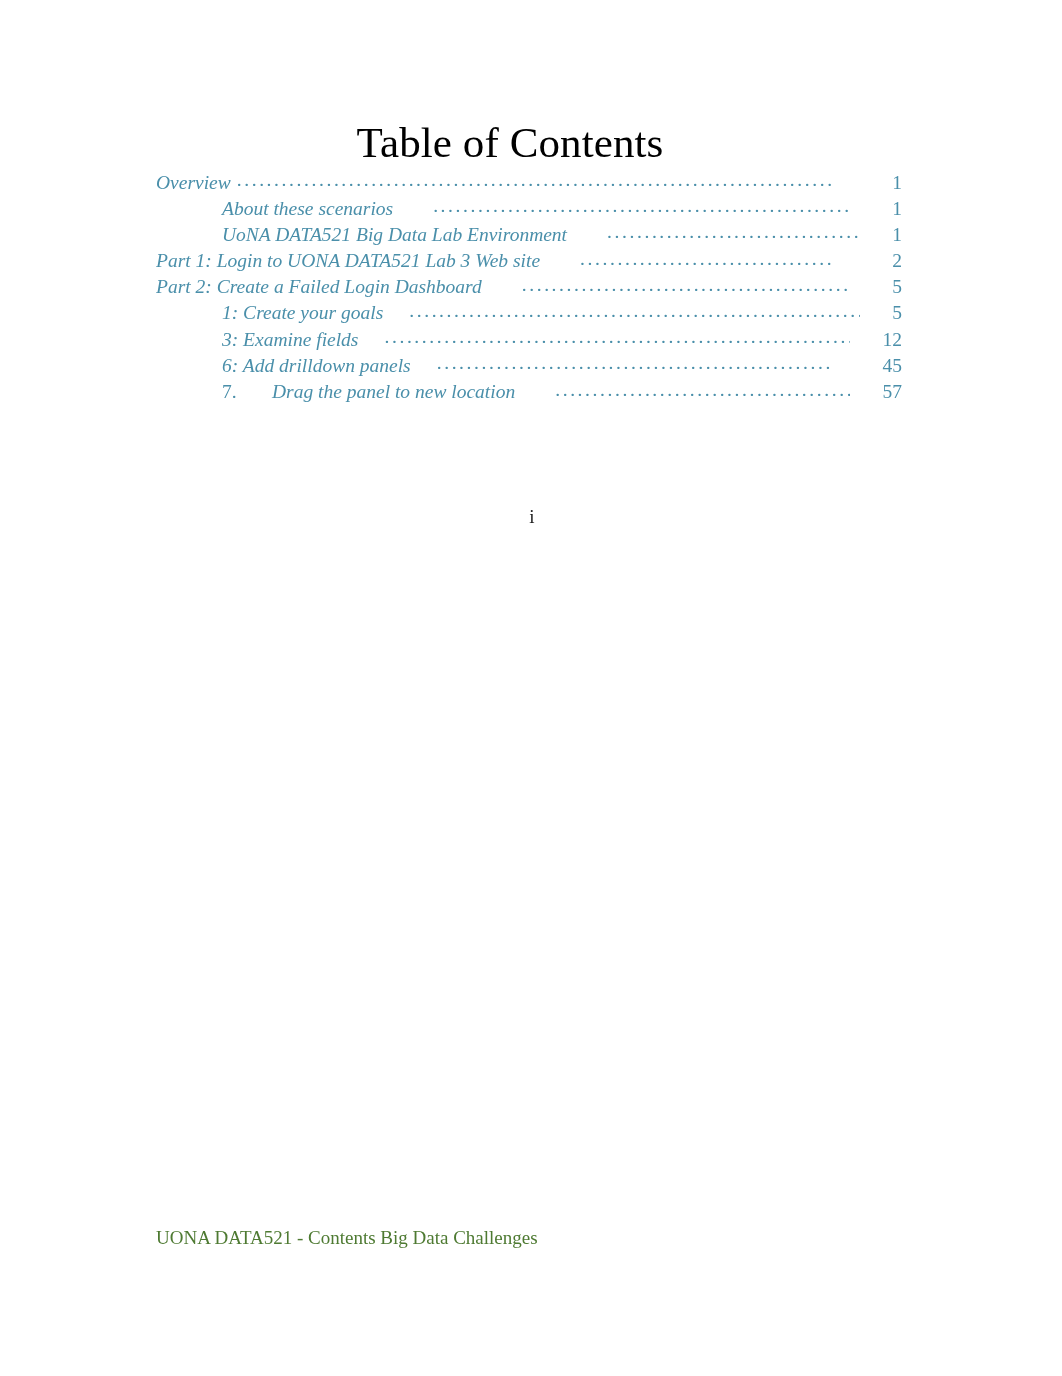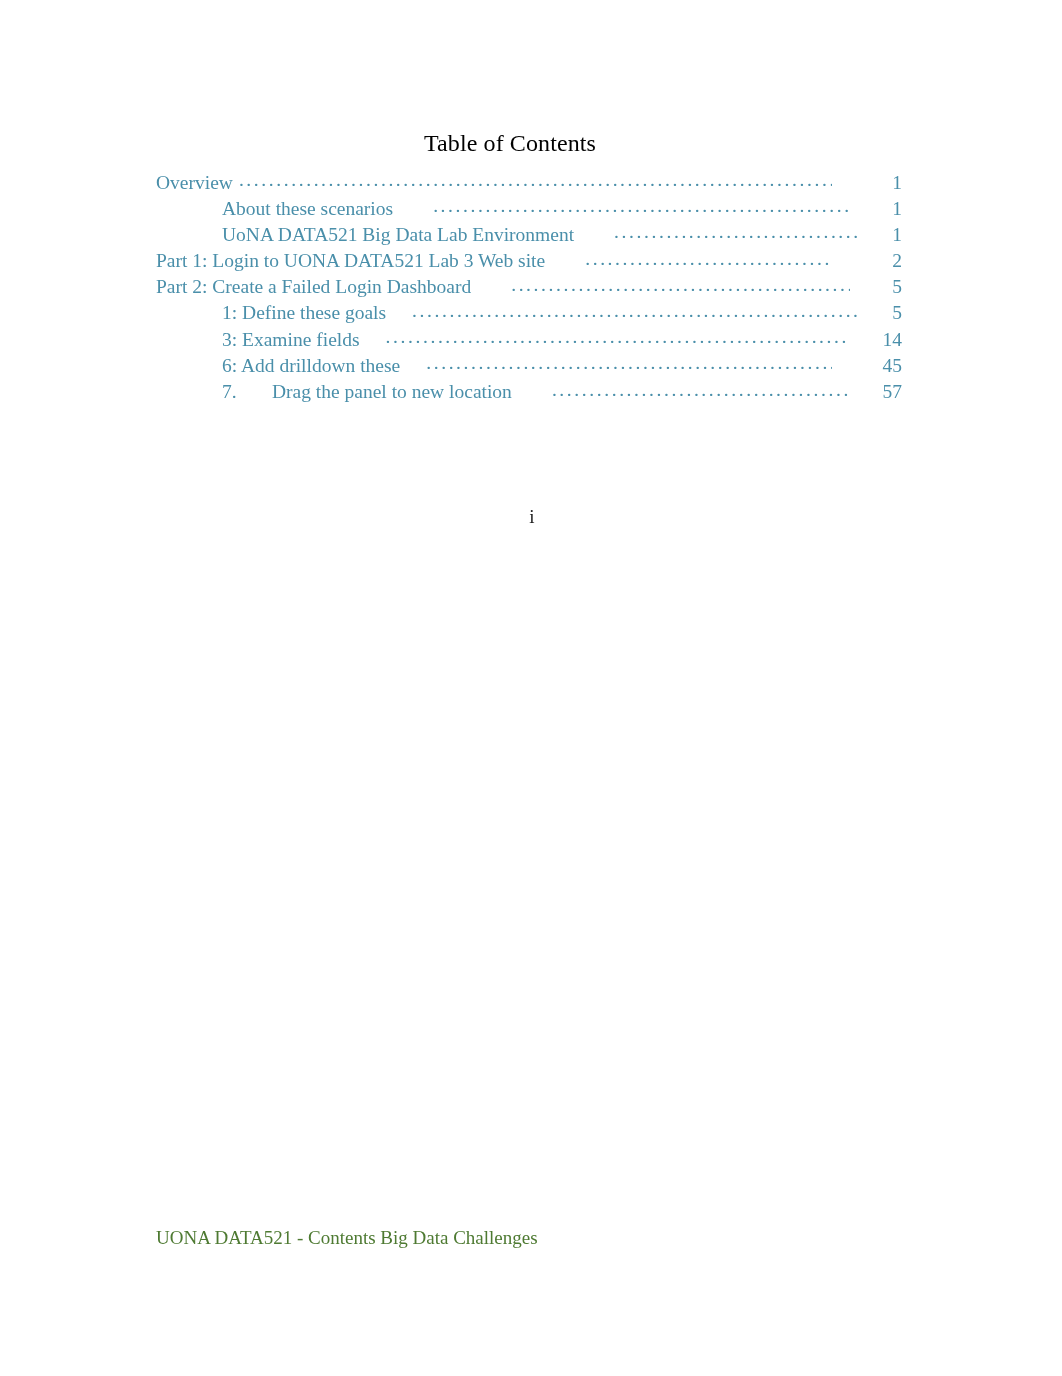--- a/index.html
+++ b/index.html
@@ -24,21 +24,21 @@
     background: #ffffff;
   }
 
   
   .toc-title {
     position: absolute;
     left: 0;
     top: 124px;
     width: 1020px;
     text-align: center;
-    font-size: 24px;
+    font-size: 43px;
     line-height: 38px;
     color: #000000;
     font-weight: normal;
     letter-spacing: 0.1px;
   }
 
   
   .toc-list {
     position: absolute;
     left: 156px;
@@ -59,20 +59,21 @@
   .toc-row.lvl2 { padding-left: 66px; }
 
   .toc-num-prefix {
     display: inline-block;
     width: 50px;
     flex: 0 0 50px;
   }
 
   .toc-label {
     flex: 0 0 auto;
+    font-style: italic;
   }
 
   
   .gap-none  { flex: 0 0 6px; }
   .gap-small { flex: 0 0 26px; }
   .gap-med   { flex: 0 0 40px; }
 
   .leader {
     flex: 1 1 auto;
     overflow: hidden;
@@ -160,35 +161,35 @@
         <span class="toc-page">2</span>
       </div>
       <div class="toc-row">
         <span class="toc-label">Part 2: Create a Failed Login Dashboard</span>
         <span class="gap-med"></span>
         <span class="leader"></span>
         <span class="leader-pad-2"></span>
         <span class="toc-page">5</span>
       </div>
       <div class="toc-row lvl2">
-        <span class="toc-label">1: Define these goals</span>
+        <span class="toc-label">1: Create your goals</span>
         <span class="gap-small"></span>
         <span class="leader"></span>
         <span class="leader-pad-3"></span>
         <span class="toc-page">5</span>
       </div>
       <div class="toc-row lvl2">
         <span class="toc-label">3: Examine fields</span>
         <span class="gap-small"></span>
         <span class="leader"></span>
         <span class="leader-pad-2"></span>
-        <span class="toc-page">14</span>
-      </div>
-      <div class="toc-row lvl2">
-        <span class="toc-label">6: Add drilldown these</span>
+        <span class="toc-page">12</span>
+      </div>
+      <div class="toc-row lvl2">
+        <span class="toc-label">6: Add drilldown panels</span>
         <span class="gap-small"></span>
         <span class="leader"></span>
         <span class="leader-pad-1"></span>
         <span class="toc-page">45</span>
       </div>
       <div class="toc-row lvl2">
         <span class="toc-num-prefix">7.</span>
         <span class="toc-label">Drag the panel to new location</span>
         <span class="gap-med"></span>
         <span class="leader"></span>

